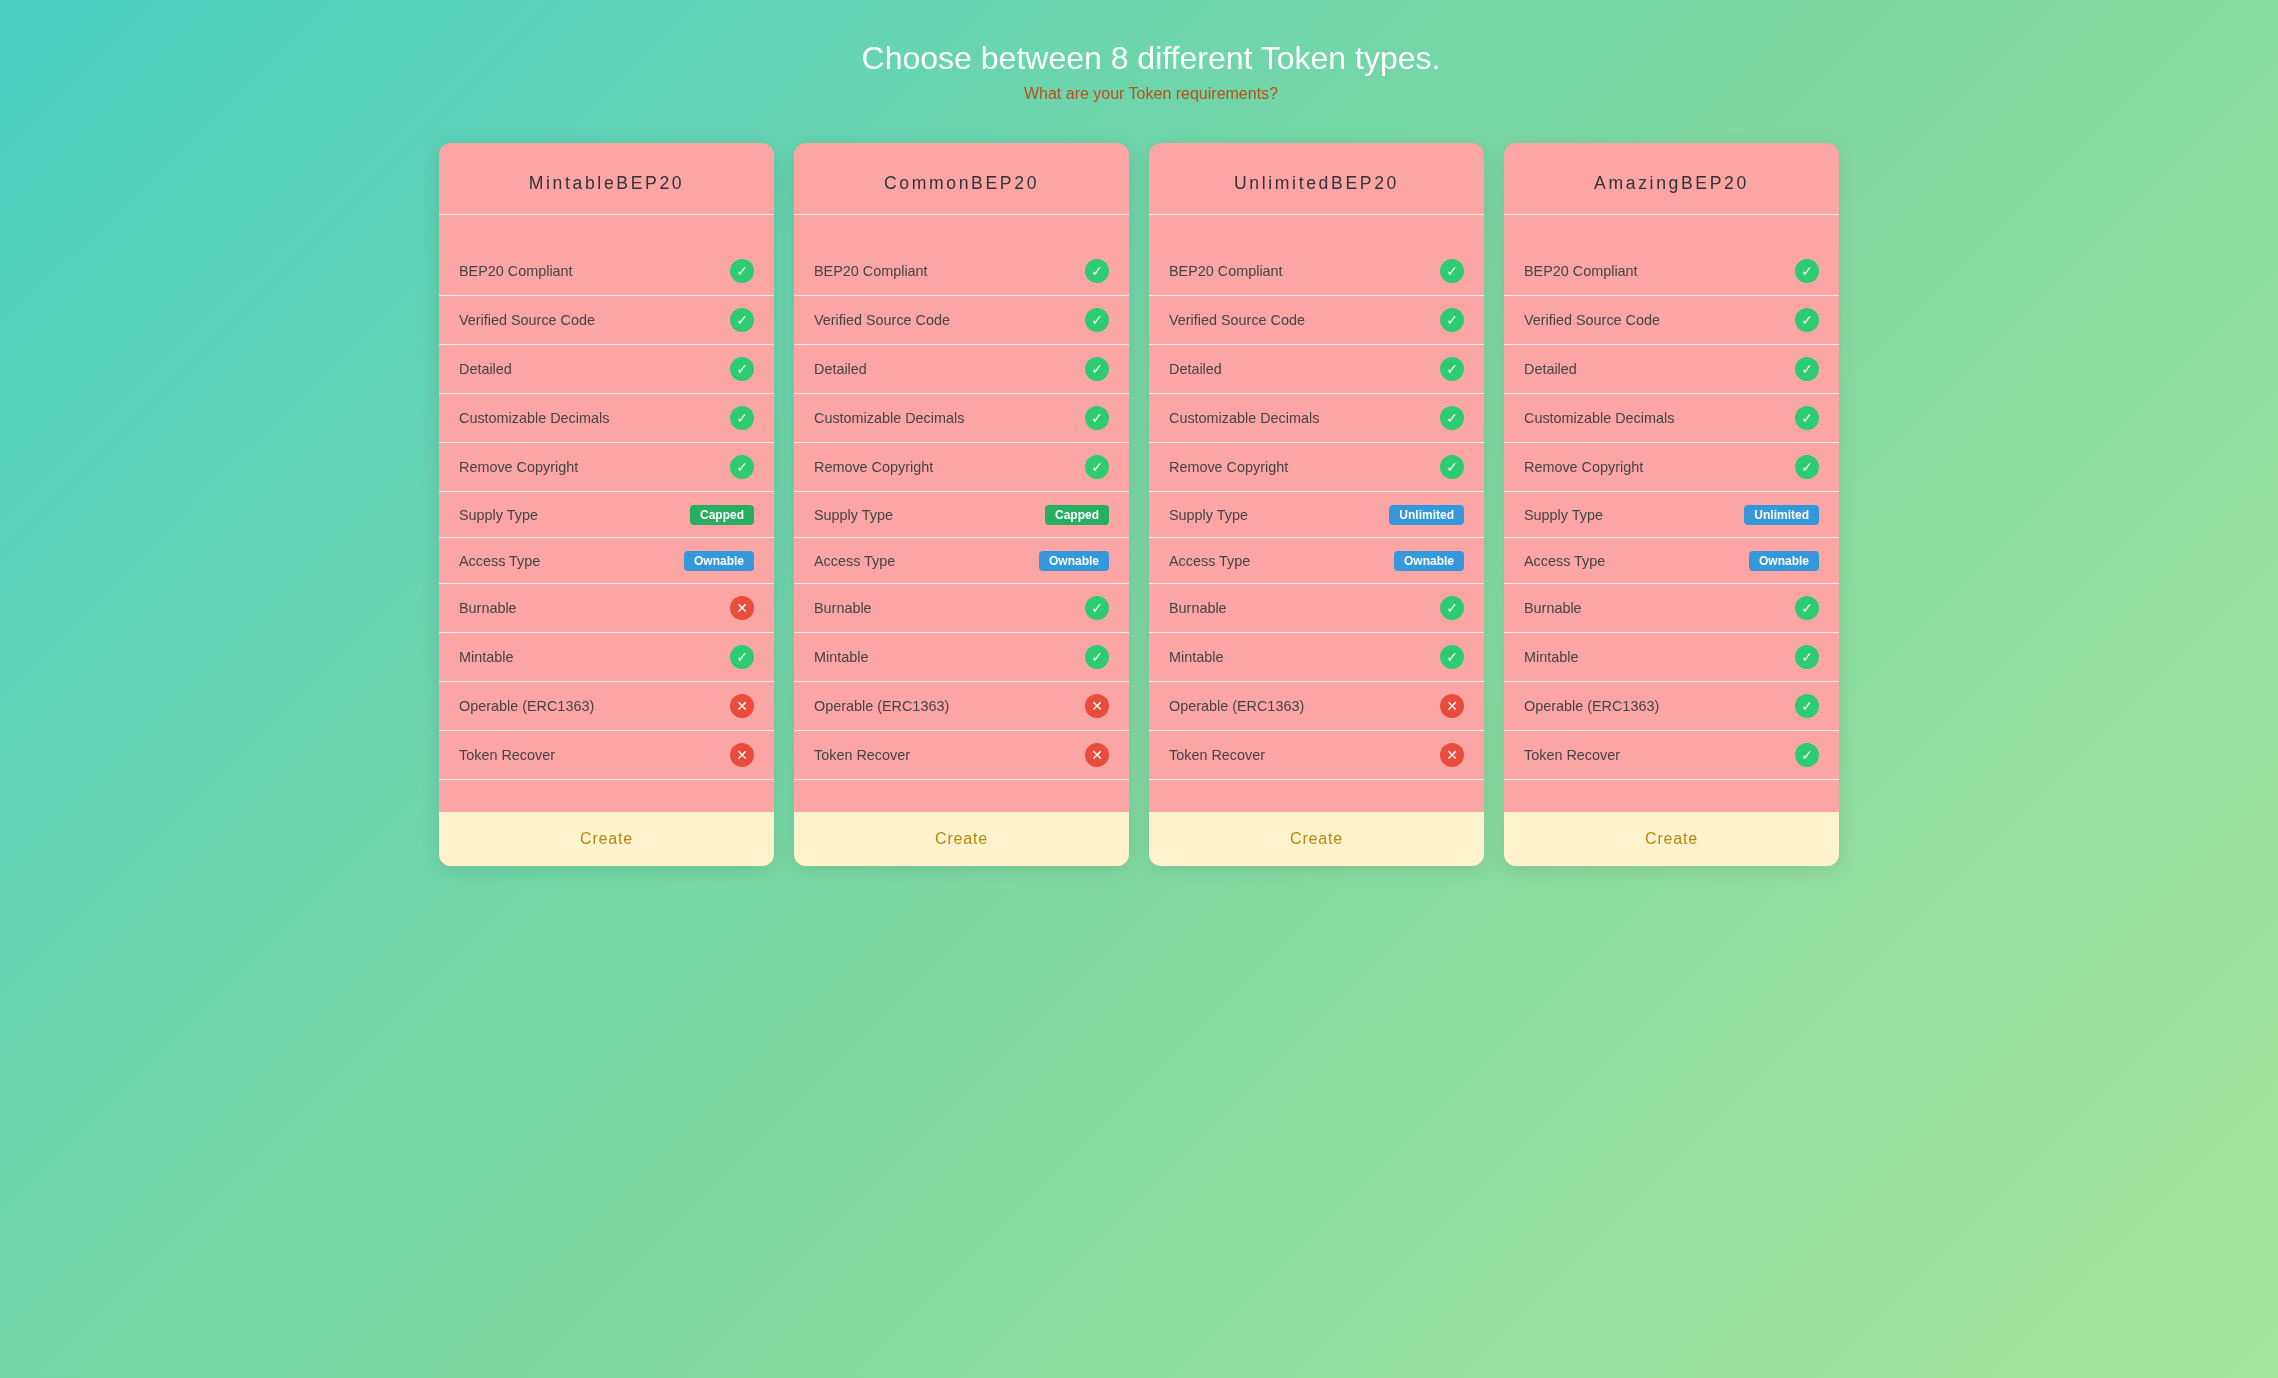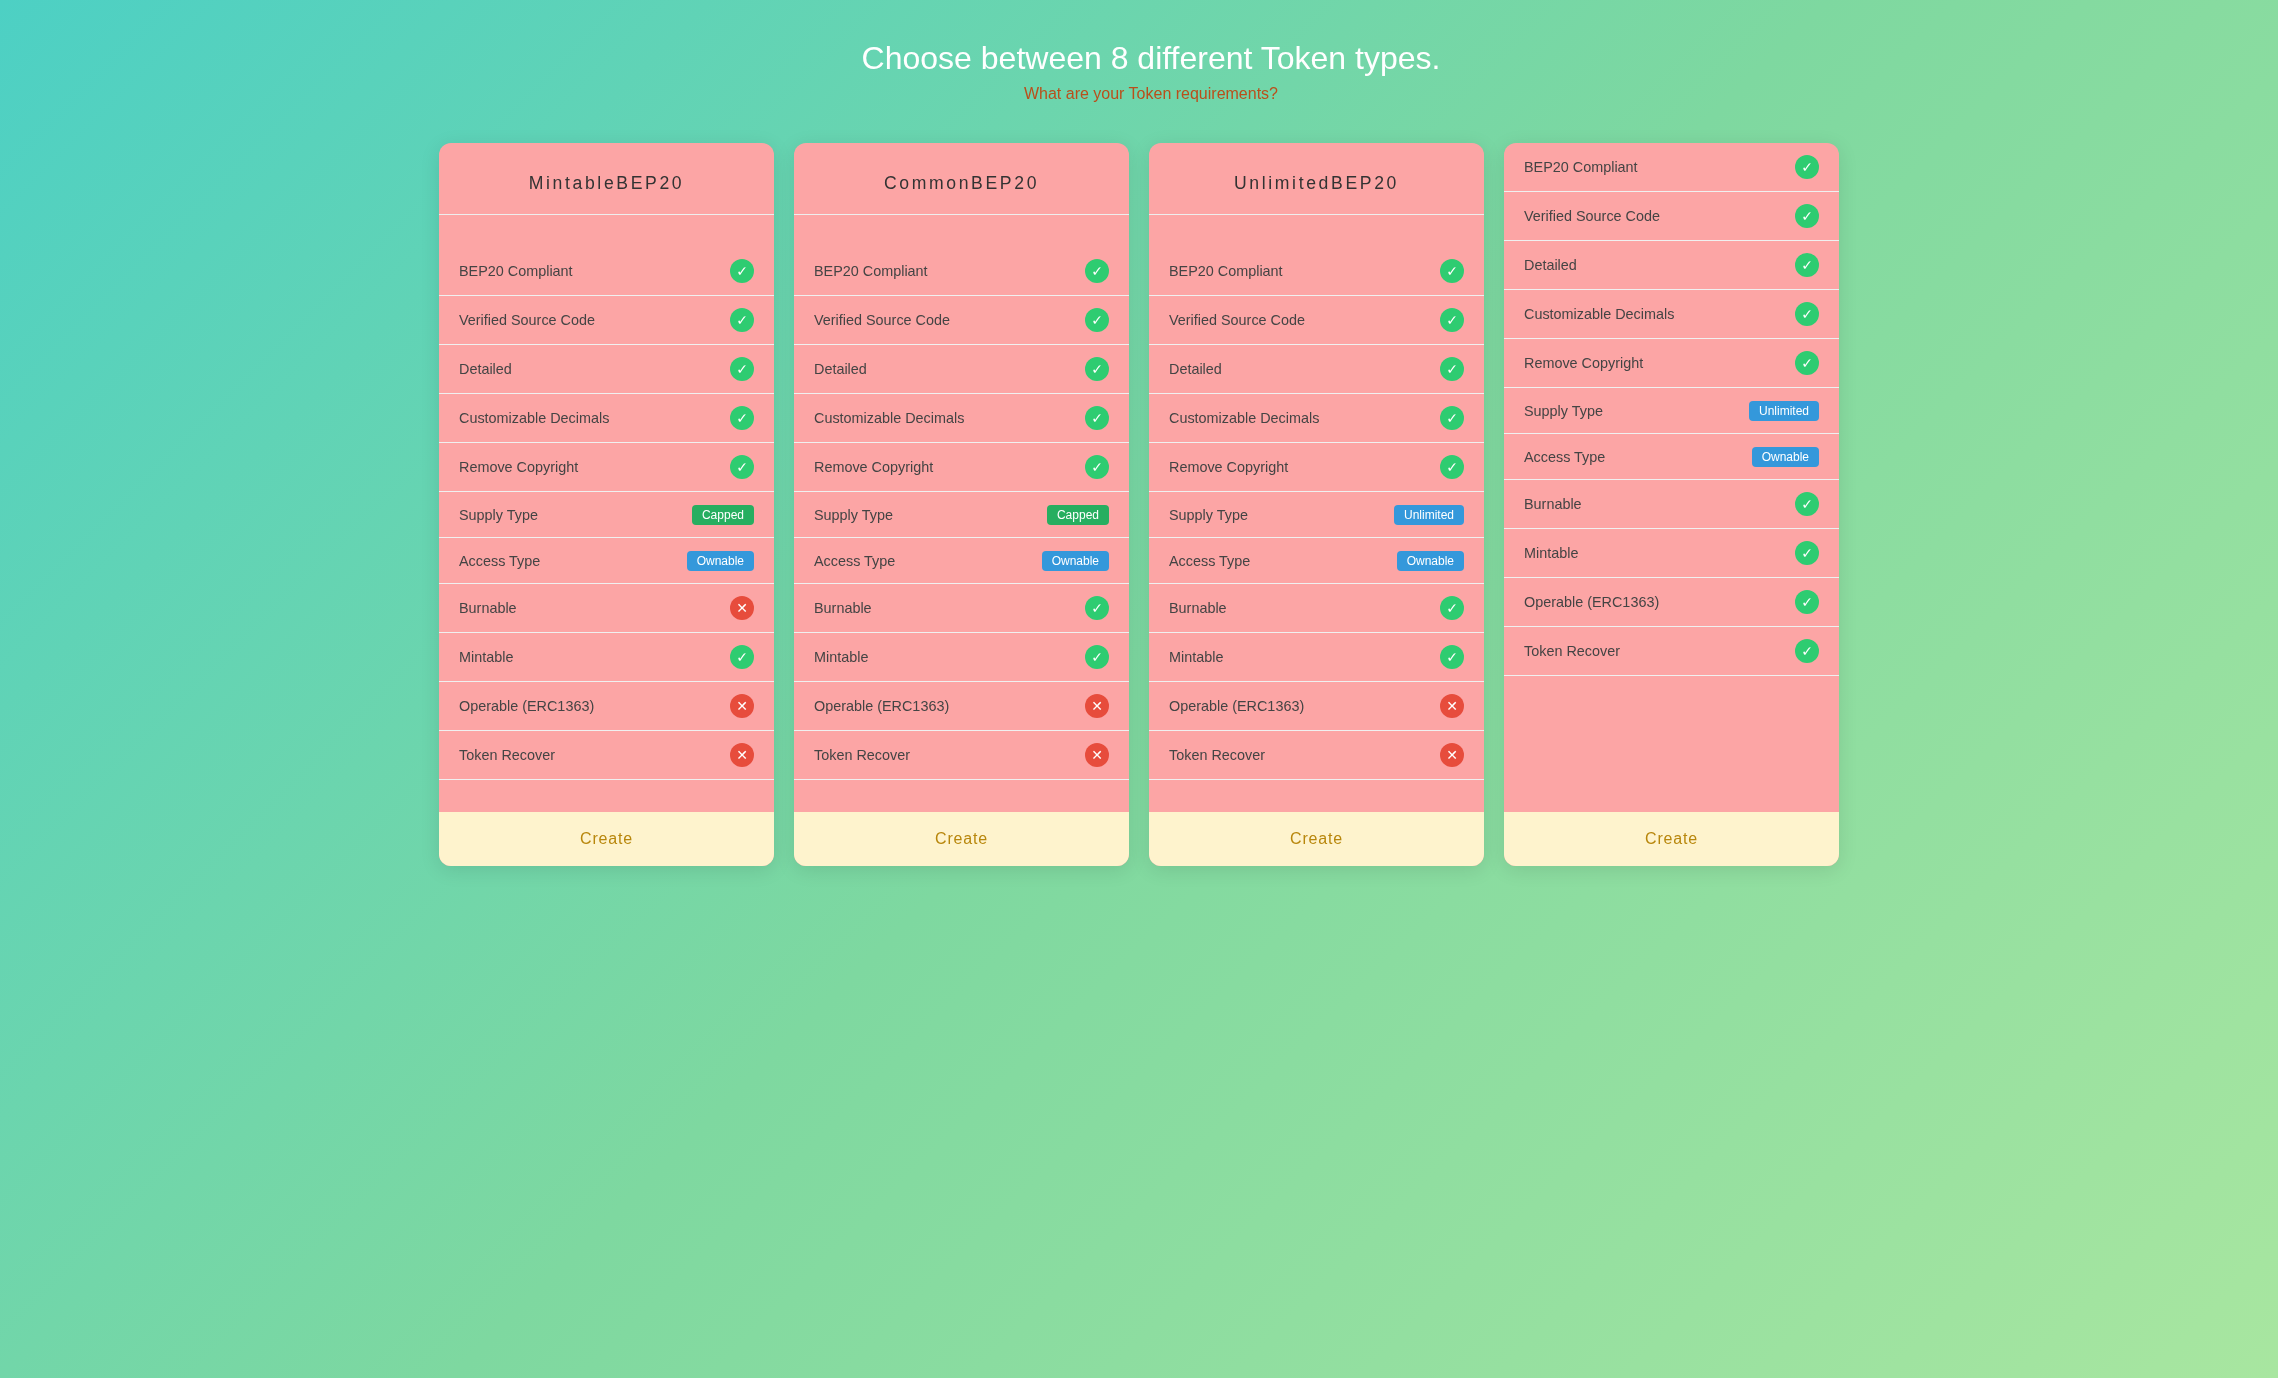--- a/index.html
+++ b/index.html
@@ -108,21 +108,21 @@
       align-items: center;
       justify-content: center;
       color: white;
       font-size: 14px;
     }
 
     .badge {
       padding: 3px 10px;
       border-radius: 4px;
       font-size: 0.75rem;
-      font-weight: 400;
+      font-weight: 700;
       color: white;
     }
 
     .badge-capped {
       background: #27ae60;
     }
 
     .badge-unlimited {
       background: #3498db;
     }
@@ -364,20 +364,21 @@
         <div class="feature-row">
           <span class="feature-name">Token Recover</span>
           <span class="feature-value">
             <span class="icon-cross">✕</span>
           </span>
         </div>
       </div>
       <button class="create-btn">Create</button>
     </div>
     <div class="card">
+      <div class="card-title">AmazingBEP20</div>
       <div class="features-list">
         <div class="feature-row">
           <span class="feature-name">BEP20 Compliant</span>
           <span class="feature-value">
             <span class="icon-check">✓</span>
           </span>
         </div>
         <div class="feature-row">
           <span class="feature-name">Verified Source Code</span>
           <span class="feature-value">

